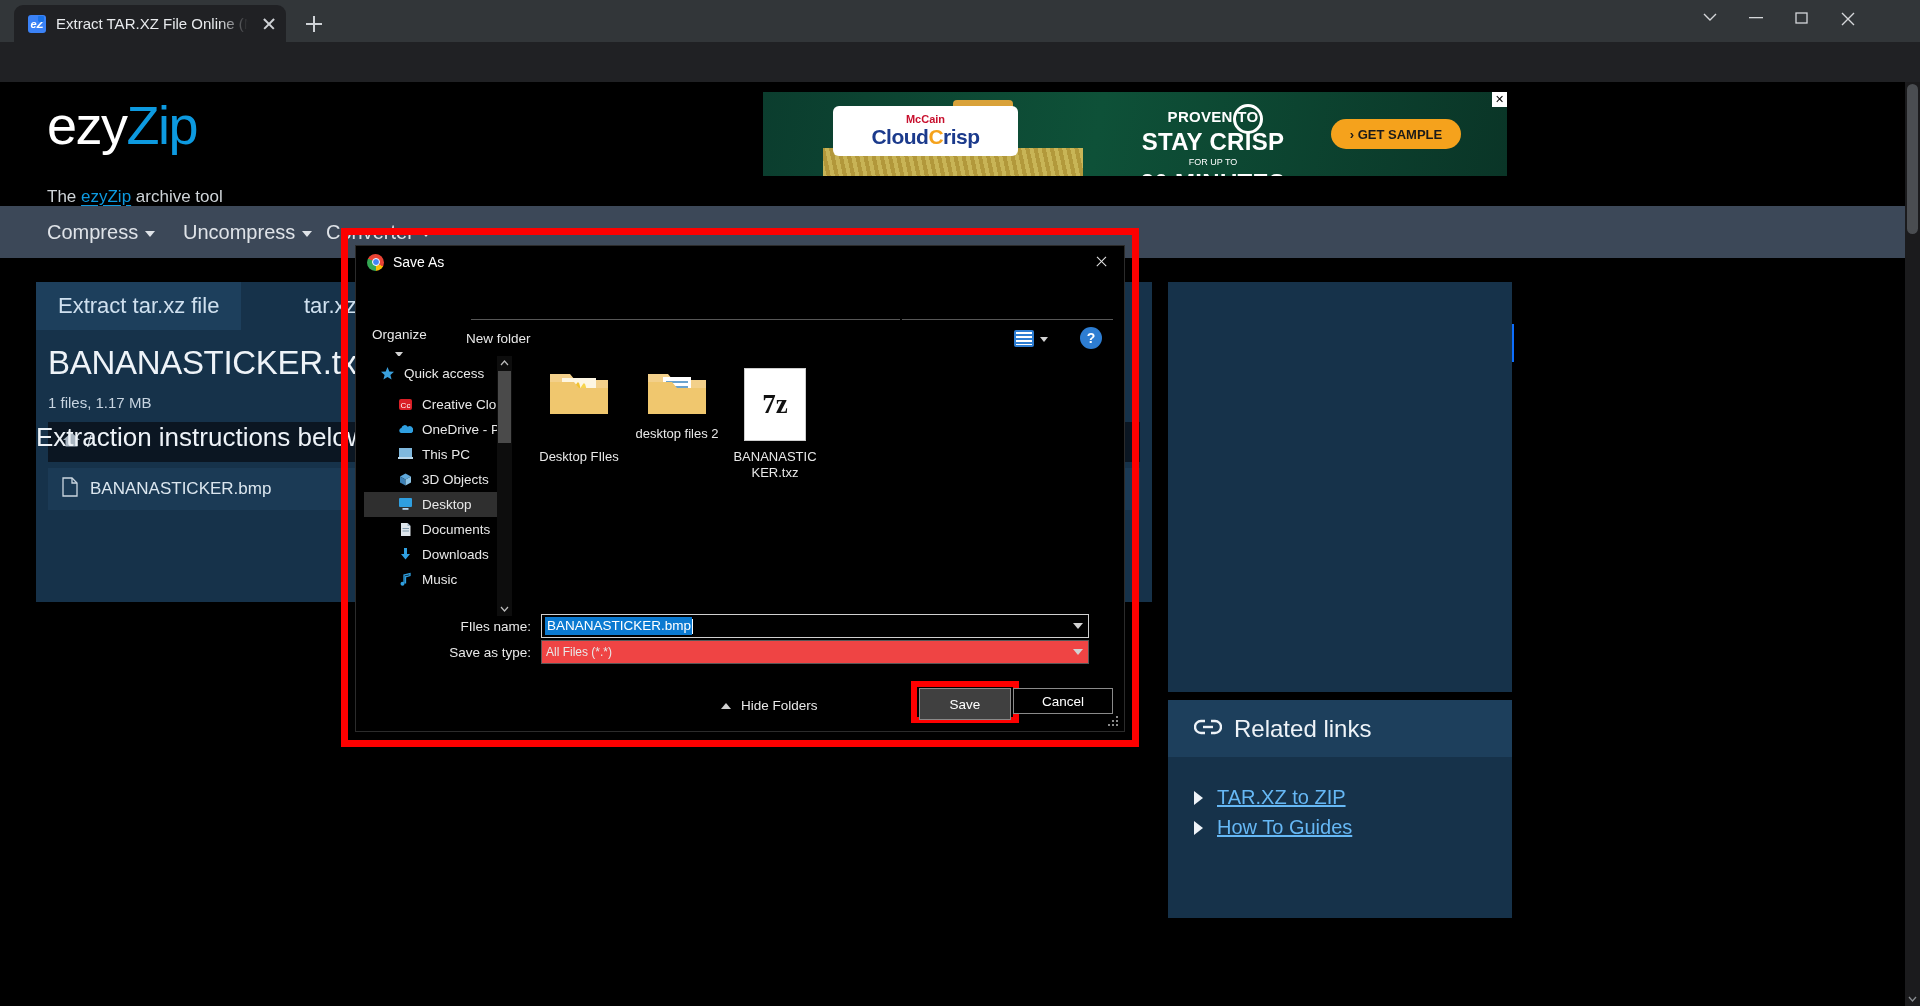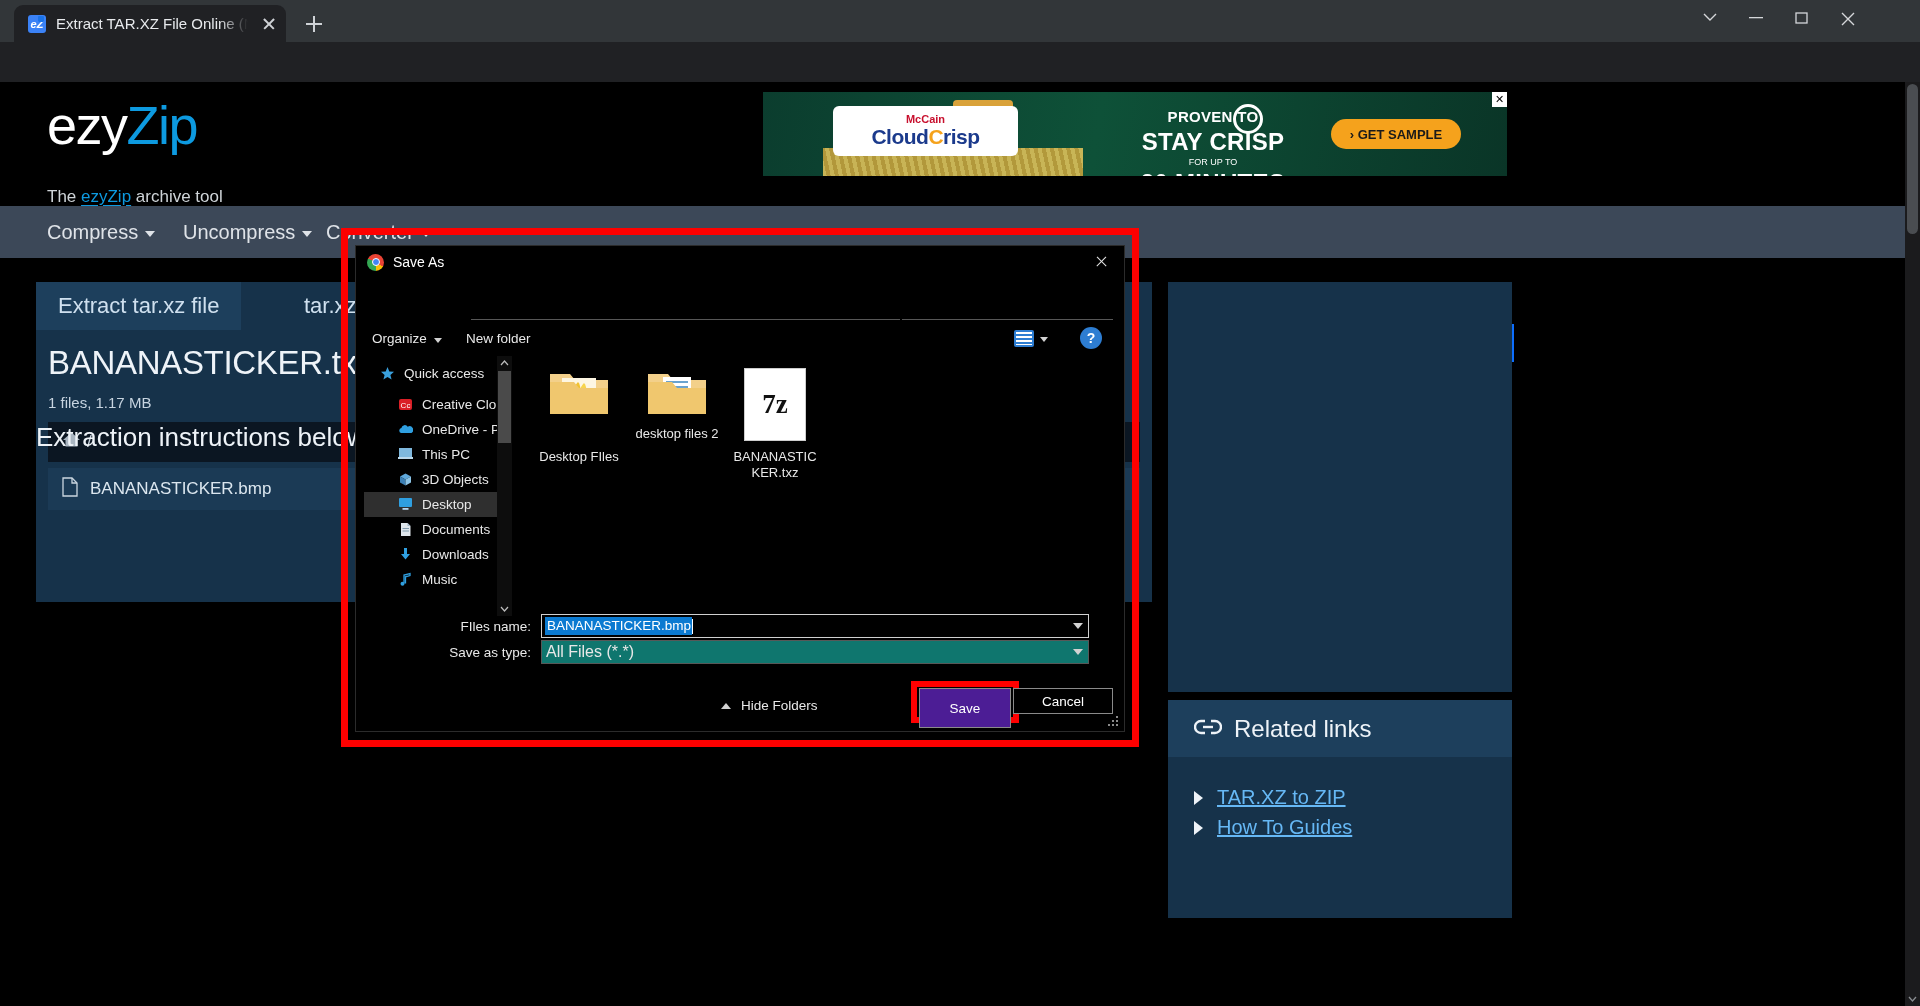--- a/index.html
+++ b/index.html
@@ -356,21 +356,21 @@
     display: flex; align-items: center; gap: 8px; padding-left: 9px;
   }
   #dlg-search .ph { font-size: 13.5px; color: #c8c8c8; }
 
   #dlg-cmdbar {
     position: absolute; left: 0; top: 74px; width: 768px; height: 36px;
     background: #000;
   }
   #cmd-organize {
     position: absolute; left: 16px; top: 7px; height: 23px;
-    display: flex; align-items: center; gap: 7px; font-size: 13.5px; color: #e8e8e8;
+    display: flex; align-items: center; gap: 7px; font-size: 13.5px; color: #e8e8e8; flex-direction: column;
   }
   #cmd-newfolder {
     position: absolute; left: 110px; top: 7px; height: 23px;
     display: flex; align-items: center; font-size: 13.5px; color: #e8e8e8;
   }
   #cmd-viewmode {
     position: absolute; right: 76px; top: 6px; height: 24px;
     display: flex; align-items: center; gap: 6px;
   }
   #vm-icon {
@@ -443,40 +443,40 @@
     position: absolute; left: 185px; top: 368px; width: 548px; height: 24px;
     background: #000; border: 1px solid #d0d0d0; display: flex; align-items: center;
     padding-left: 3px;
   }
   #inp-filename .selv {
     background: #0b7ad1; color: #fff; font-size: 13.5px; padding: 1px 1px 2px 2px;
   }
   #inp-filename .caret2 { width: 1px; height: 15px; background: #fff; }
   #inp-savetype {
     position: absolute; left: 185px; top: 394px; width: 548px; height: 24px;
-    background: #0f766e; border: 1px solid #575757; display: flex; align-items: center;
-    padding-left: 4px; font-size: 16px; color: #e8e8e8;
+    background: #ef4444; border: 1px solid #575757; display: flex; align-items: center;
+    padding-left: 4px; font-size: 12px; color: #e8e8e8;
   }
   .dd-arrow {
     position: absolute; right: 5px; top: 8px; width: 0; height: 0;
     border-left: 5px solid transparent; border-right: 5px solid transparent;
     border-top: 6px solid #d2d2d2;
   }
 
   #hide-folders {
     position: absolute; left: 365px; top: 452px; display: flex; align-items: center;
     gap: 10px; font-size: 13.5px; color: #e8e8e8;
   }
   #hide-folders .upchev {
     width: 0; height: 0; border-left: 5px solid transparent;
     border-right: 5px solid transparent; border-bottom: 6px solid #d2d2d2;
   }
   #btn-save {
-    position: absolute; left: 919px; top: 688px; width: 92px; height: 40px;
-    background: #4c1d95; border: 1px solid #8a8a8a; color: #fff; font-size: 13.5px;
+    position: absolute; left: 919px; top: 688px; width: 92px; height: 32px;
+    background: #404040; border: 1px solid #8a8a8a; color: #fff; font-size: 13.5px;
     display: flex; align-items: center; justify-content: center;
   }
   #save-redbox {
     position: absolute; left: 911px; top: 681px; width: 108px; height: 42px;
     border: 6px solid #fe0000;
   }
   #btn-cancel {
     position: absolute; left: 1013px; top: 688px; width: 100px; height: 26px;
     background: #000; border: 1px solid #8a8a8a; color: #fff; font-size: 13.5px;
     display: flex; align-items: center; justify-content: center;

